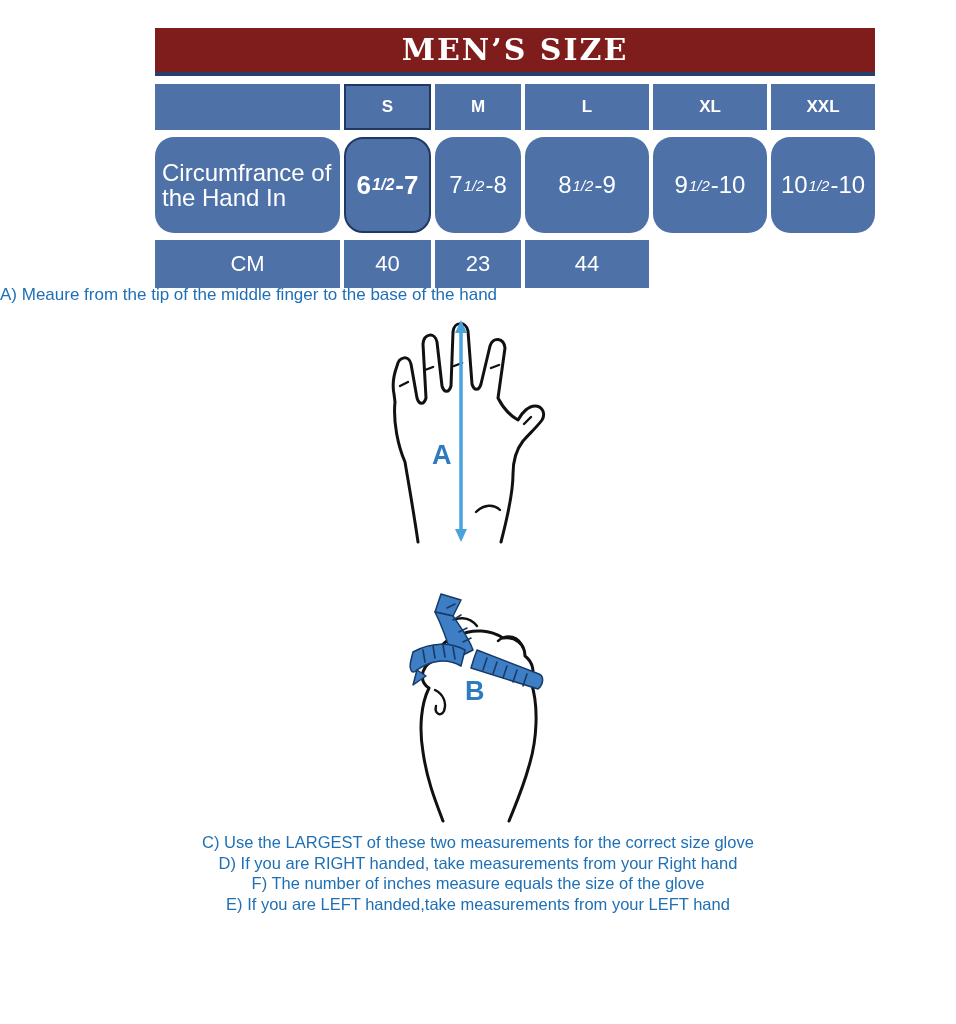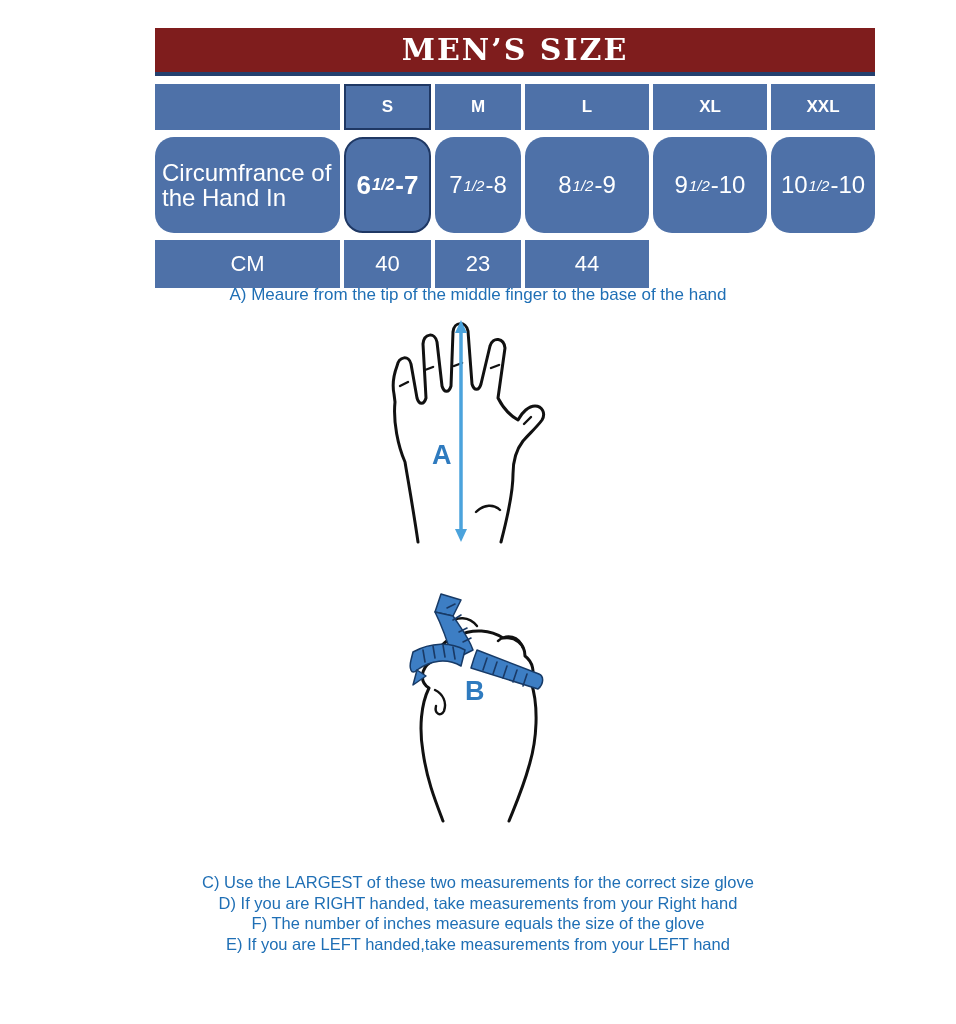--- a/index.html
+++ b/index.html
@@ -31,26 +31,26 @@
   .label-cell{justify-content:flex-start;text-align:left;padding-left:7px;
     font-size:20px;line-height:25px;}
   .cm-label{font-size:20px;}
   .s-col{border:2px solid #1F3864;font-weight:bold;}
   .row-circ .s-col{font-size:26px;}
   .frac{font-size:15px;padding:0 1px;font-style:italic;}
   .row-circ .s-col .frac{font-size:16px;}
 
   
   .instr{
-    position:absolute;left:0;width:956px;text-align:center;
+    position:absolute;left:0;width:956px;
     color:#1F6FB5;font-size:17px;line-height:20px;
   }
   .instr-a{top:285px;}
   .instr-b{top:559px;}
-  .instr-block{position:absolute;left:0;width:956px;top:872px;text-align:center;
+  .instr-block{position:absolute;left:0;width:956px;top:832px;text-align:center;
     color:#1F6FB5;font-size:16.5px;line-height:20.5px;}
 
   
   .illus{position:absolute;}
   .illus-a{left:388px;top:313px;width:164px;height:232px;}
   .illus-b{left:403px;top:588px;width:145px;height:235px;}
   svg .outline{fill:none;stroke:#111111;stroke-width:3;stroke-linecap:round;stroke-linejoin:round;}
   svg .crease{fill:none;stroke:#111111;stroke-width:2.4;stroke-linecap:round;}
   svg .arrow-line{stroke:#4BA3DC;stroke-width:3.5;}
   svg .arrow-head{fill:#4BA3DC;}

